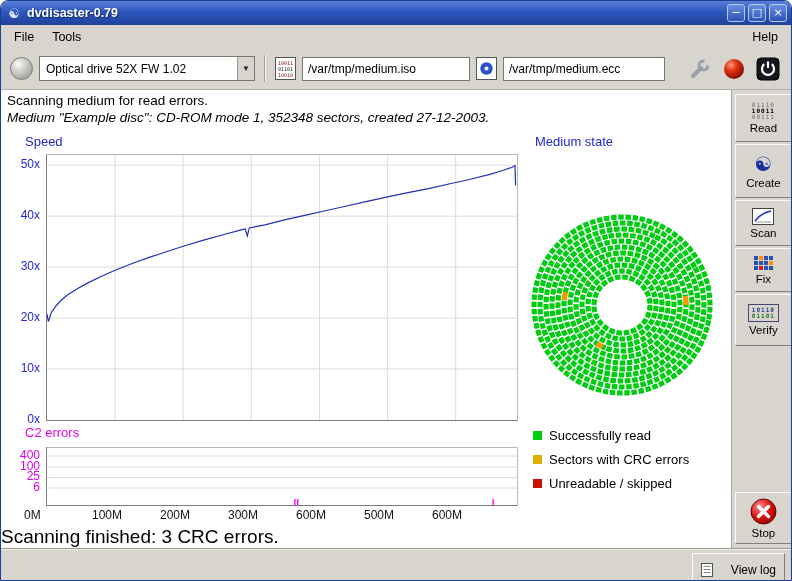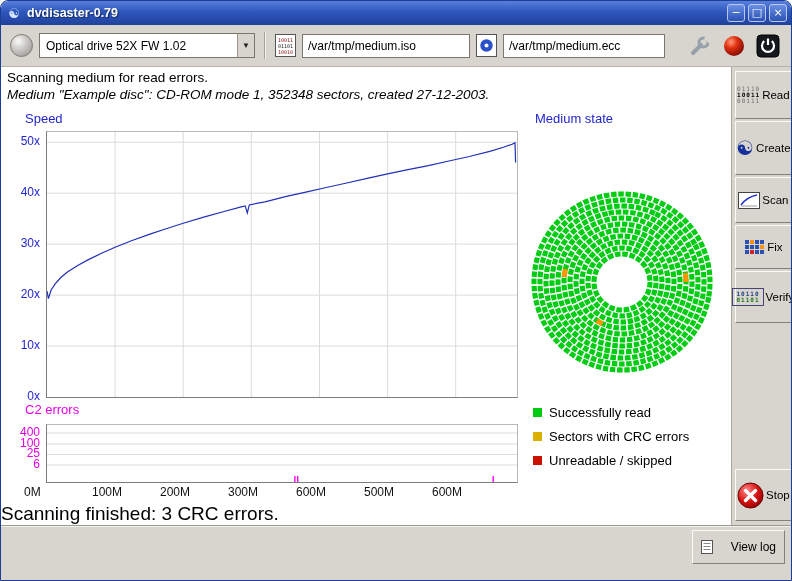--- a/index.html
+++ b/index.html
@@ -45,21 +45,21 @@
   .grid{stroke:#dcdcdc;stroke-width:1}
   .ytick{position:absolute;left:0;width:39px;text-align:right;font-size:12px}
   .xtick{position:absolute;width:44px;font-size:12px;color:#111}
   .disc-wrap{position:absolute;left:529px;top:123px}
   .legend-item{position:absolute;left:532px;display:flex;align-items:center;gap:7px;font-size:13px}
   .swatch{width:9px;height:9px;display:inline-block}
   .finish{position:absolute;left:0;top:436px;font-size:19px}
   
   .sidebar{width:64px;background:#d8d5ce;border-left:1px solid #aaa79e;position:relative}
   .side-btn{position:absolute;left:3px;width:57px;background:#d8d5ce;border:1px solid;
-            border-color:#fbfaf7 #82807a #82807a #fbfaf7;display:flex;flex-direction:row;
+            border-color:#fbfaf7 #82807a #82807a #fbfaf7;display:flex;flex-direction:column;
             align-items:center;justify-content:center;gap:2px;cursor:pointer;font-size:11.5px}
   .bin-icon div{font:bold 6px "DejaVu Sans Mono",monospace;line-height:6px;letter-spacing:1px}
   .bin-dim{color:#6e6e6e;font-weight:normal!important}
   .yinyang{font-size:20px;line-height:21px;color:#16309c;font-family:"DejaVu Sans",sans-serif}
   
   .statusbar{height:32px;background:#d8d5ce;border-top:1px solid #9b988f;box-shadow:inset 0 1px 0 #f4f2ee;position:relative}
   .viewlog{position:absolute;right:6px;top:4px;height:23px;display:flex;align-items:center;gap:18px;padding:16px 8px;
            border:1px solid;border-color:#fbfaf7 #82807a #82807a #fbfaf7;background:#d8d5ce;font-size:12px;cursor:pointer}
 </style>
 </head>
@@ -68,20 +68,26 @@
 <div class="window">
 
   <div class="titlebar">
     <span class="app-icon">☯</span>
     <span class="win-title">dvdisaster-0.79</span>
     <span class="winbtn">−</span>
     <span class="winbtn">□</span>
     <span class="winbtn">×</span>
   </div>
 
+  <div class="menubar">
+    <span class="menu-item">File</span>
+    <span class="menu-item">Tools</span>
+    <span class="flex-spacer"></span>
+    <span class="menu-item">Help</span>
+  </div>
 
   <div class="toolbar">
     <span class="drive-icon"></span>
     <span class="combo">
       <span class="combo-text">Optical drive 52X FW 1.02</span>
       <span class="combo-btn">▼</span>
     </span>
     <span class="tsep"></span>
     <span class="mini-file">
       <div style="color:#8b1a1a">10011</div>

